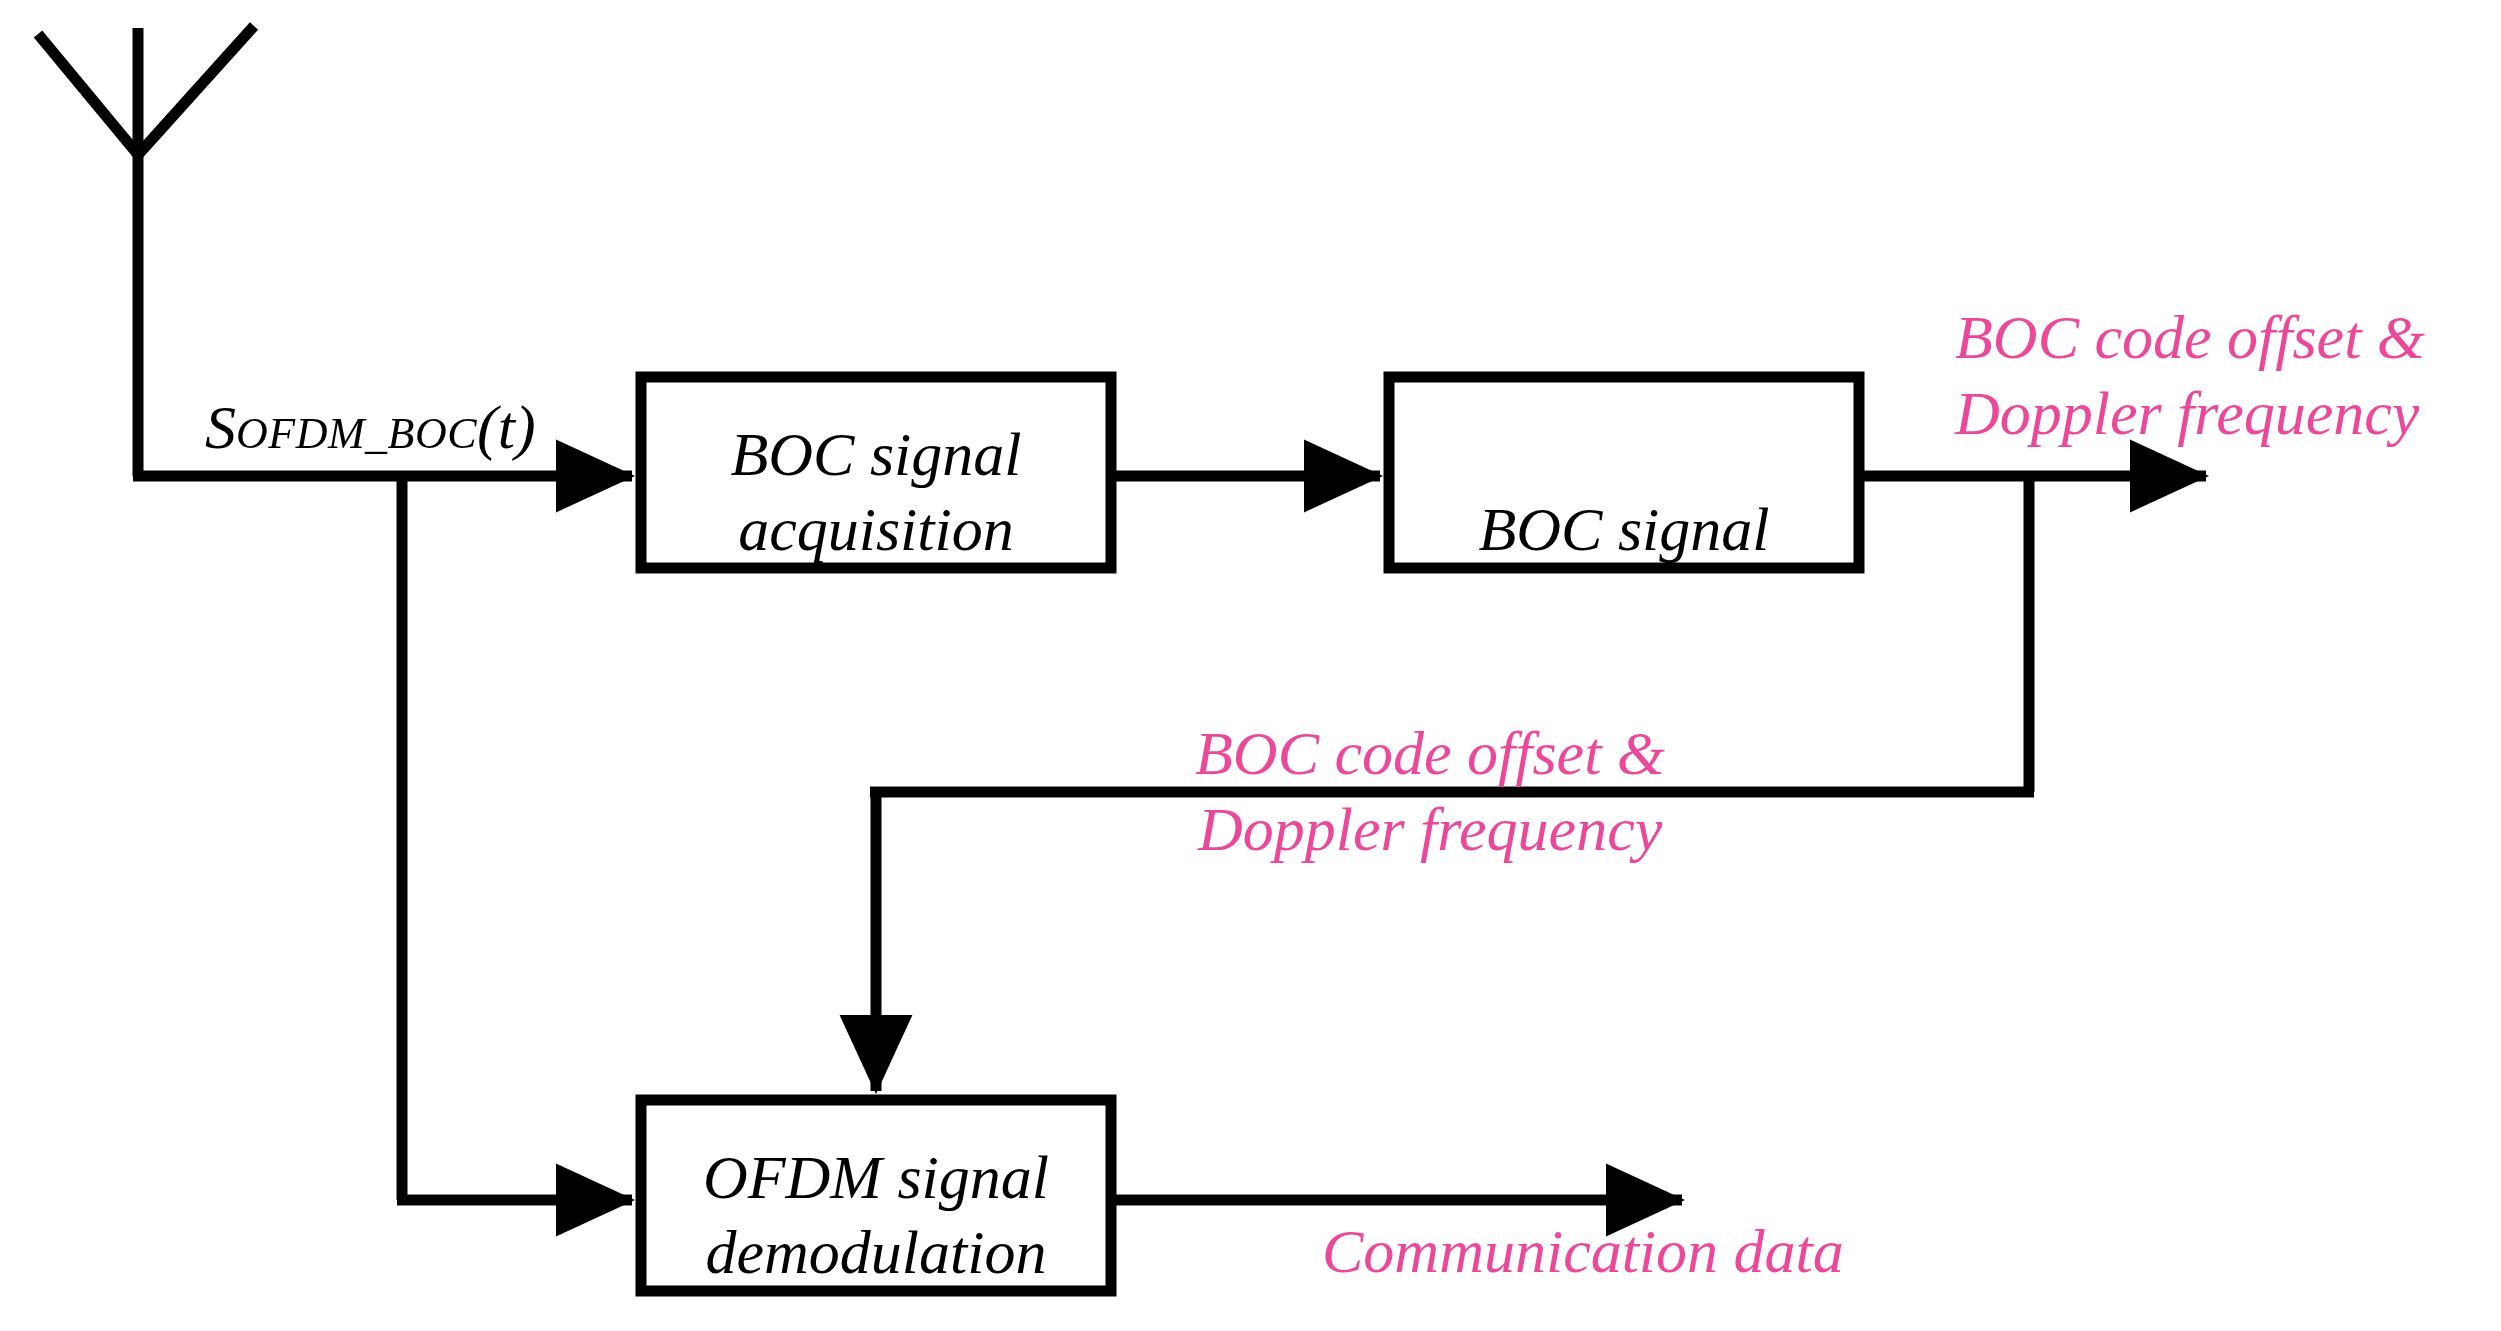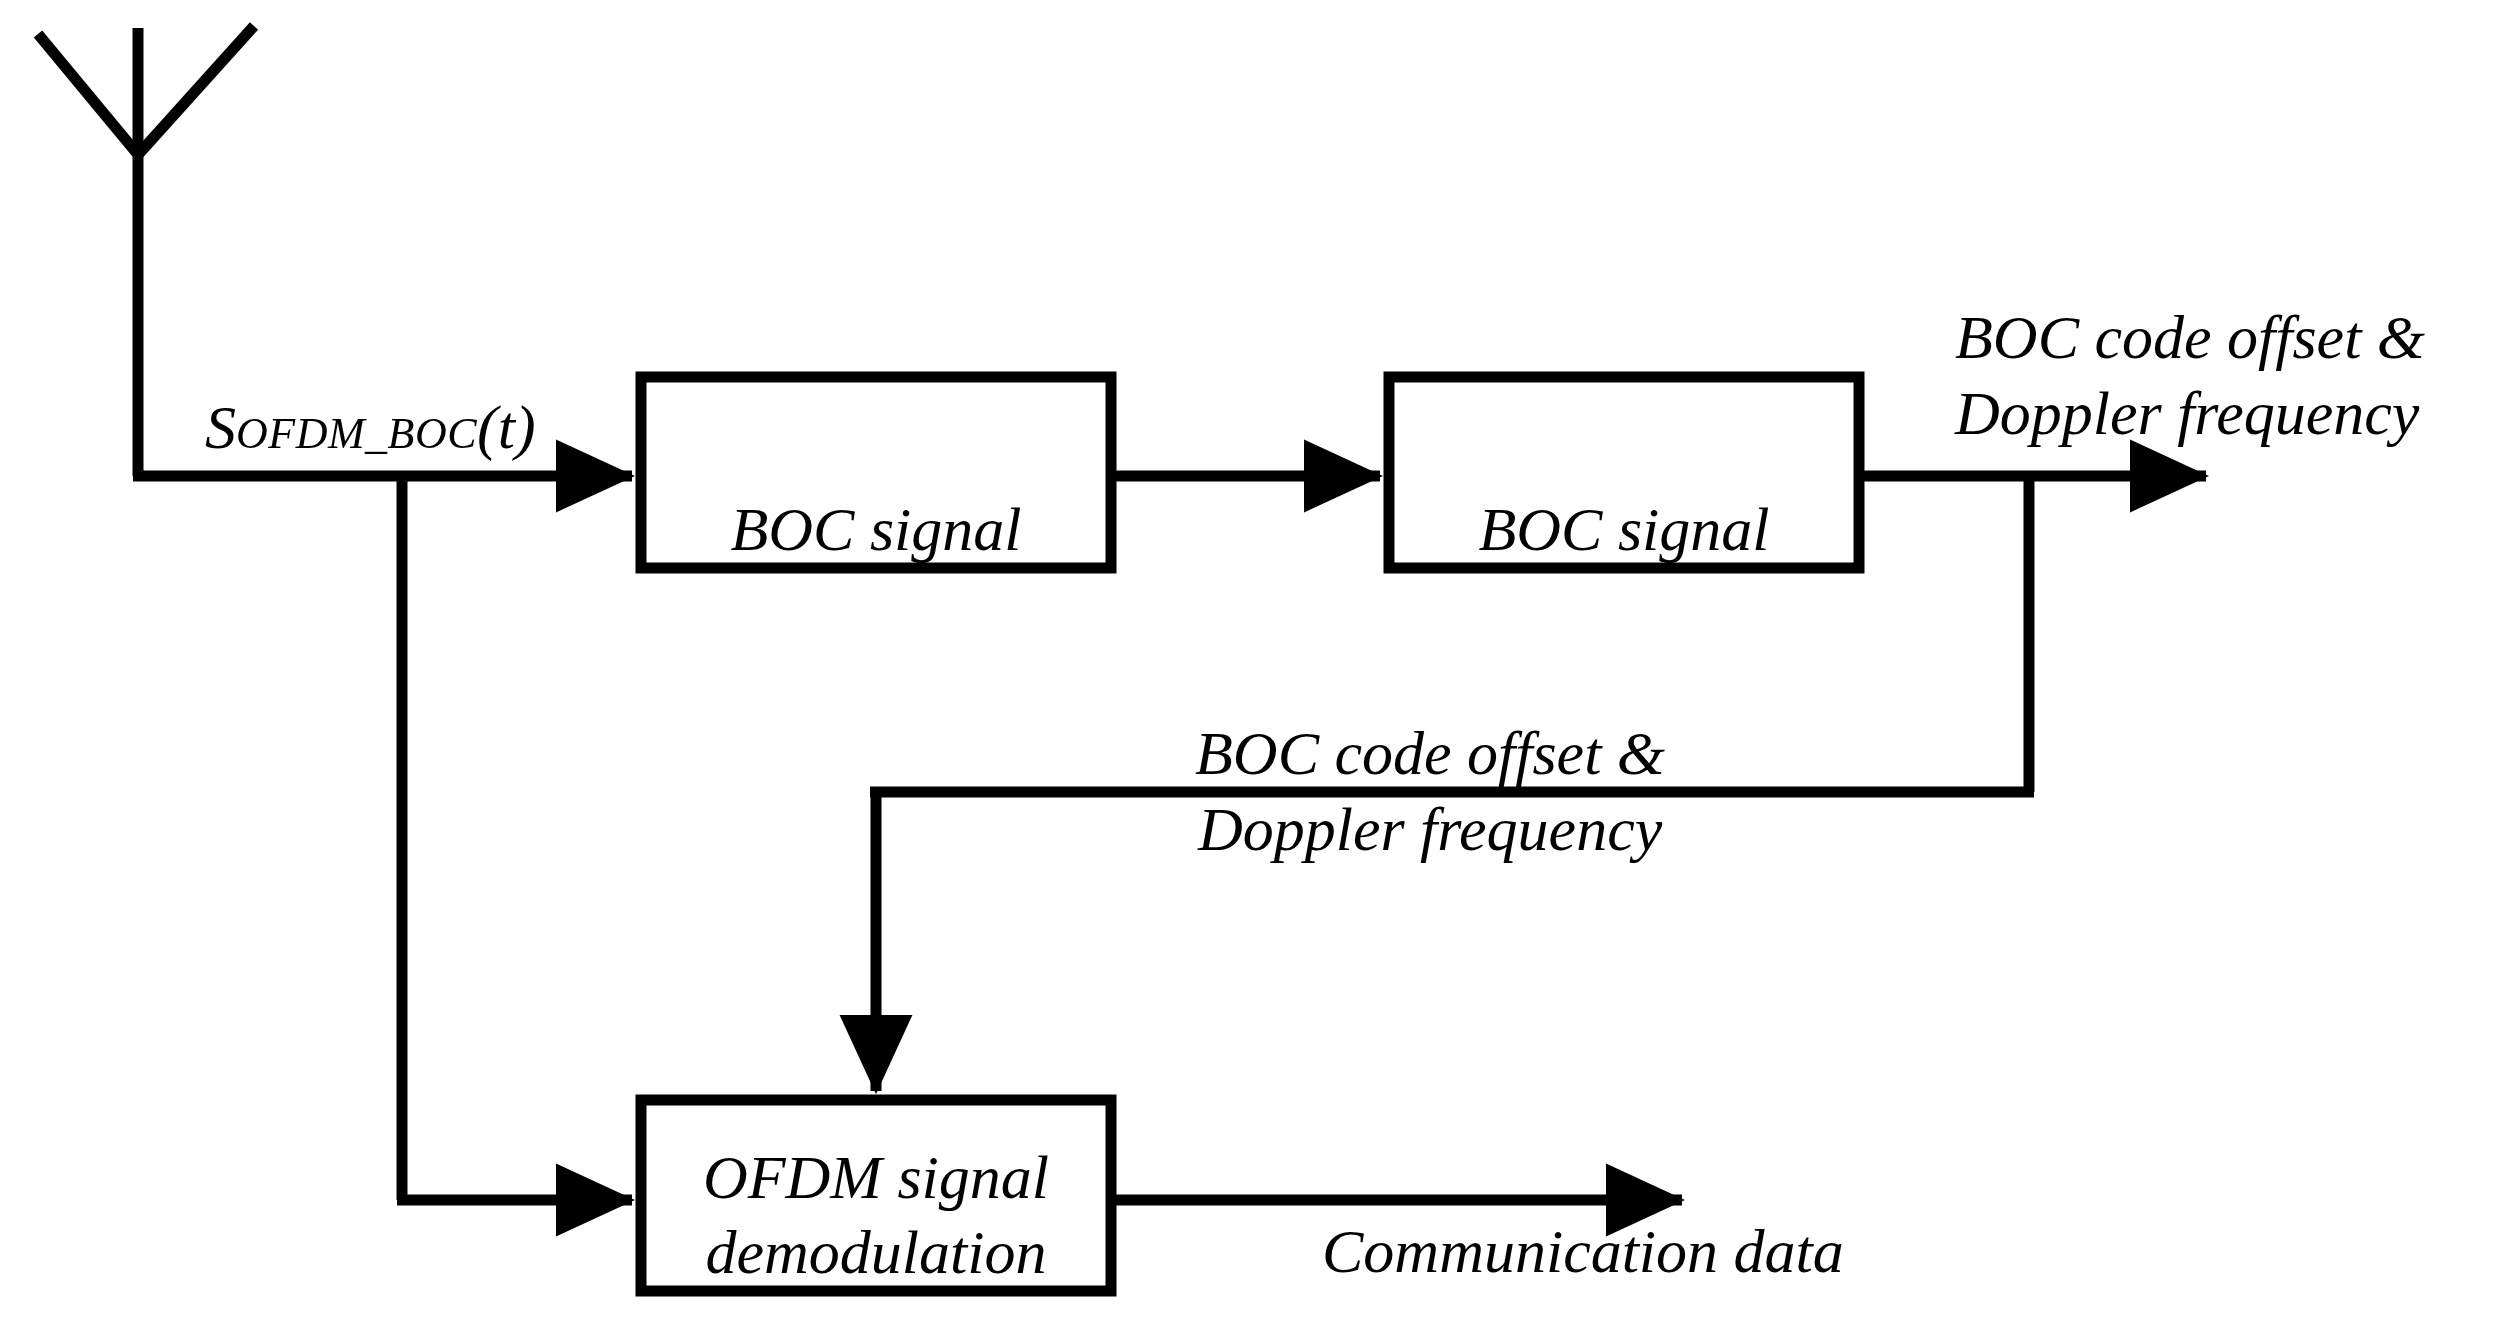--- a/index.html
+++ b/index.html
@@ -35,21 +35,21 @@
     color: #000000;
     white-space: nowrap;
     text-align: center;
     pointer-events: none;
   }
   .edge-label {
     position: absolute;
     font-style: italic;
     font-size: 62px;
     line-height: 1.22;
-    color: #000000;
+    color: #ec4899;
     white-space: nowrap;
     text-align: center;
   }
   .edge-label .ln { display: block; }
   .sig-label {
     position: absolute;
     font-style: italic;
     font-size: 62px;
     color: #000000;
     white-space: nowrap;
@@ -106,20 +106,21 @@
       <line x1="1111" y1="1200" x2="1682" y2="1200" marker-end="url(#arrowR)"></line>
     </g>
   </svg>
 
   <div class="sig-label" style="left:205px; top:392px;">
     <span>S</span><span class="sub">OFDM_BOC</span><span>(t)</span>
   </div>
 
   <div class="blk-text" style="left:641px; top:377px; width:470px; height:191px;">
     <span>BOC signal</span>
+    <span>acquisition</span>
   </div>
 
   <div class="blk-text" style="left:1389px; top:377px; width:470px; height:191px;">
     <span>BOC signal</span>
   </div>
 
   <div class="blk-text" style="left:641px; top:1100px; width:470px; height:191px;">
     <span>OFDM signal</span>
     <span>demodulation</span>
   </div>

